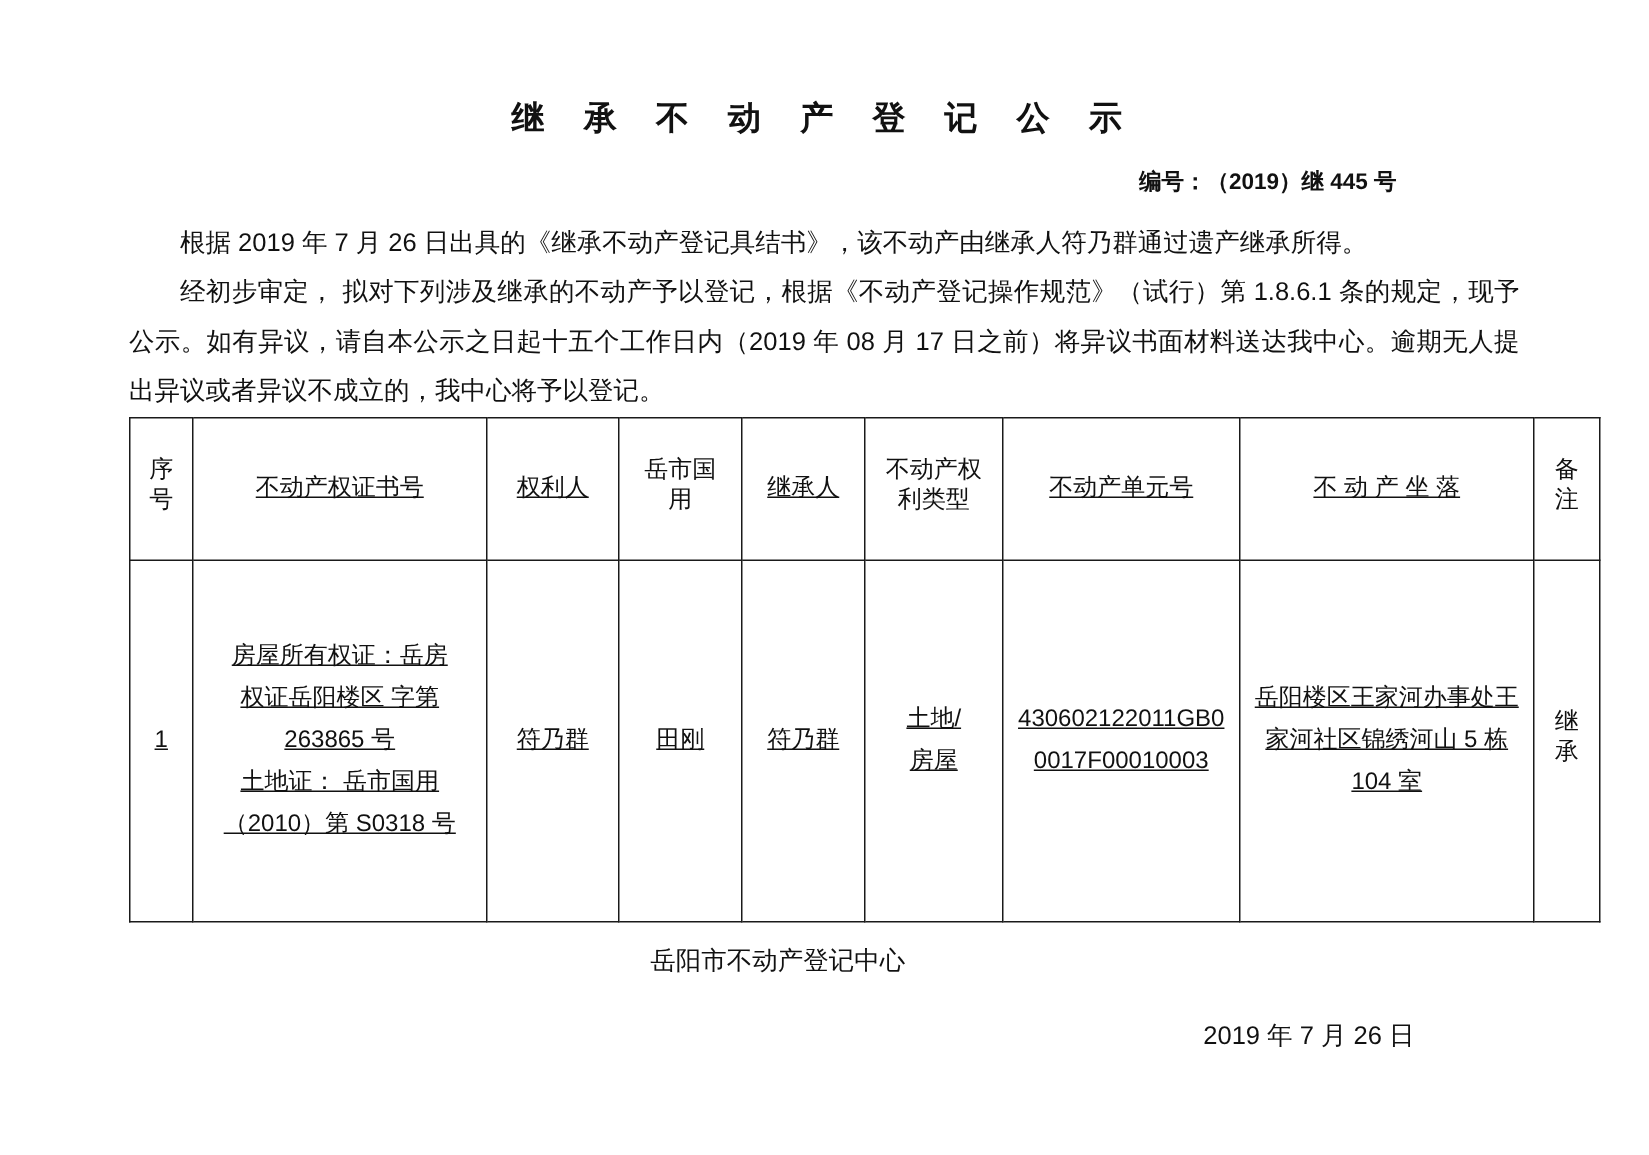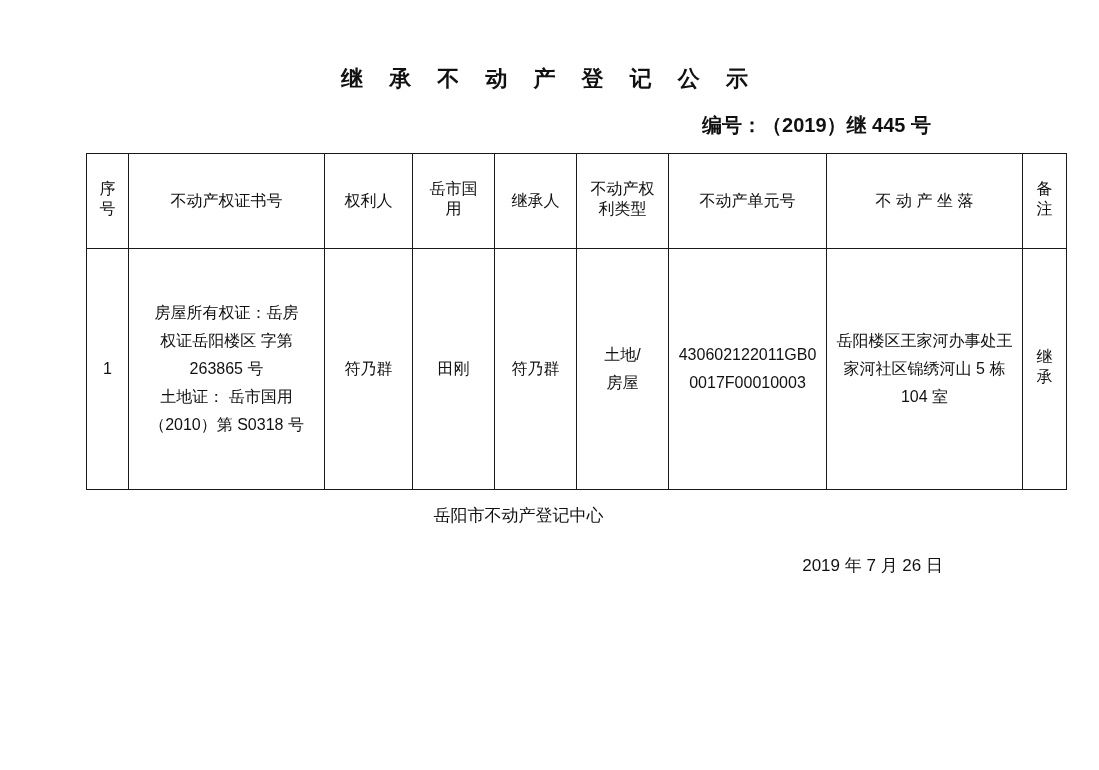--- a/index.html
+++ b/index.html
@@ -26,21 +26,21 @@
     text-align: center;
     font-size: 22px;
     font-weight: bold;
     letter-spacing: 10px;
     margin-top: 64px;
     margin-bottom: 0;
     font-family: Liberation Sans, sans-serif;
   }
   .doc-number {
     text-align: right;
-    font-size: 20px;
+    font-size: 15px;
     font-weight: bold;
     margin-top: 18px;
     padding-right: 82px;
     font-family: "Liberation Sans", "DejaVu Sans", sans-serif;
   }
   .body-text {
     font-size: 17px;
     line-height: 1.95;
     text-align: justify;
     margin-top: 14px;
@@ -51,22 +51,22 @@
   }
   .indent {
     text-indent: 34px;
   }
   .indent2 {
     text-indent: 34px;
   }
   table.main {
     width: 100%;
     border-collapse: collapse;
-    margin-top: 12px;
     table-layout: fixed;
+    text-decoration: underline;
   }
   table.main th, table.main td {
     border: 1px solid #1a1a1a;
     text-align: center;
     vertical-align: middle;
     font-size: 16px;
     font-family: "Liberation Sans", "DejaVu Sans", sans-serif;
     padding: 4px 6px;
     line-height: 1.75;
   }
@@ -115,20 +115,22 @@
 </head>
 <body>
 
 <div class="page">
 
   <div class="doc-title">继 承 不 动 产 登 记 公 示</div>
 
   <div class="doc-number">编号：（2019）继 445 号</div>
 
   <div class="body-text">
+    <p class="indent">根据 2019 年 7 月 26 日出具的《继承不动产登记具结书》，该不动产由继承人符乃群通过遗产继承所得。</p>
+    <p class="indent2">经初步审定，  拟对下列涉及继承的不动产予以登记，根据《不动产登记操作规范》（试行）第 1.8.6.1 条的规定，现予公示。如有异议，请自本公示之日起十五个工作日内（2019 年 08 月 17 日之前）将异议书面材料送达我中心。逾期无人提出异议或者异议不成立的，我中心将予以登记。</p>
   </div>
 
   <table class="main">
     <colgroup>
       <col class="col-seq">
       <col class="col-cert">
       <col class="col-owner">
       <col class="col-decedent">
       <col class="col-heir">
       <col class="col-type">

